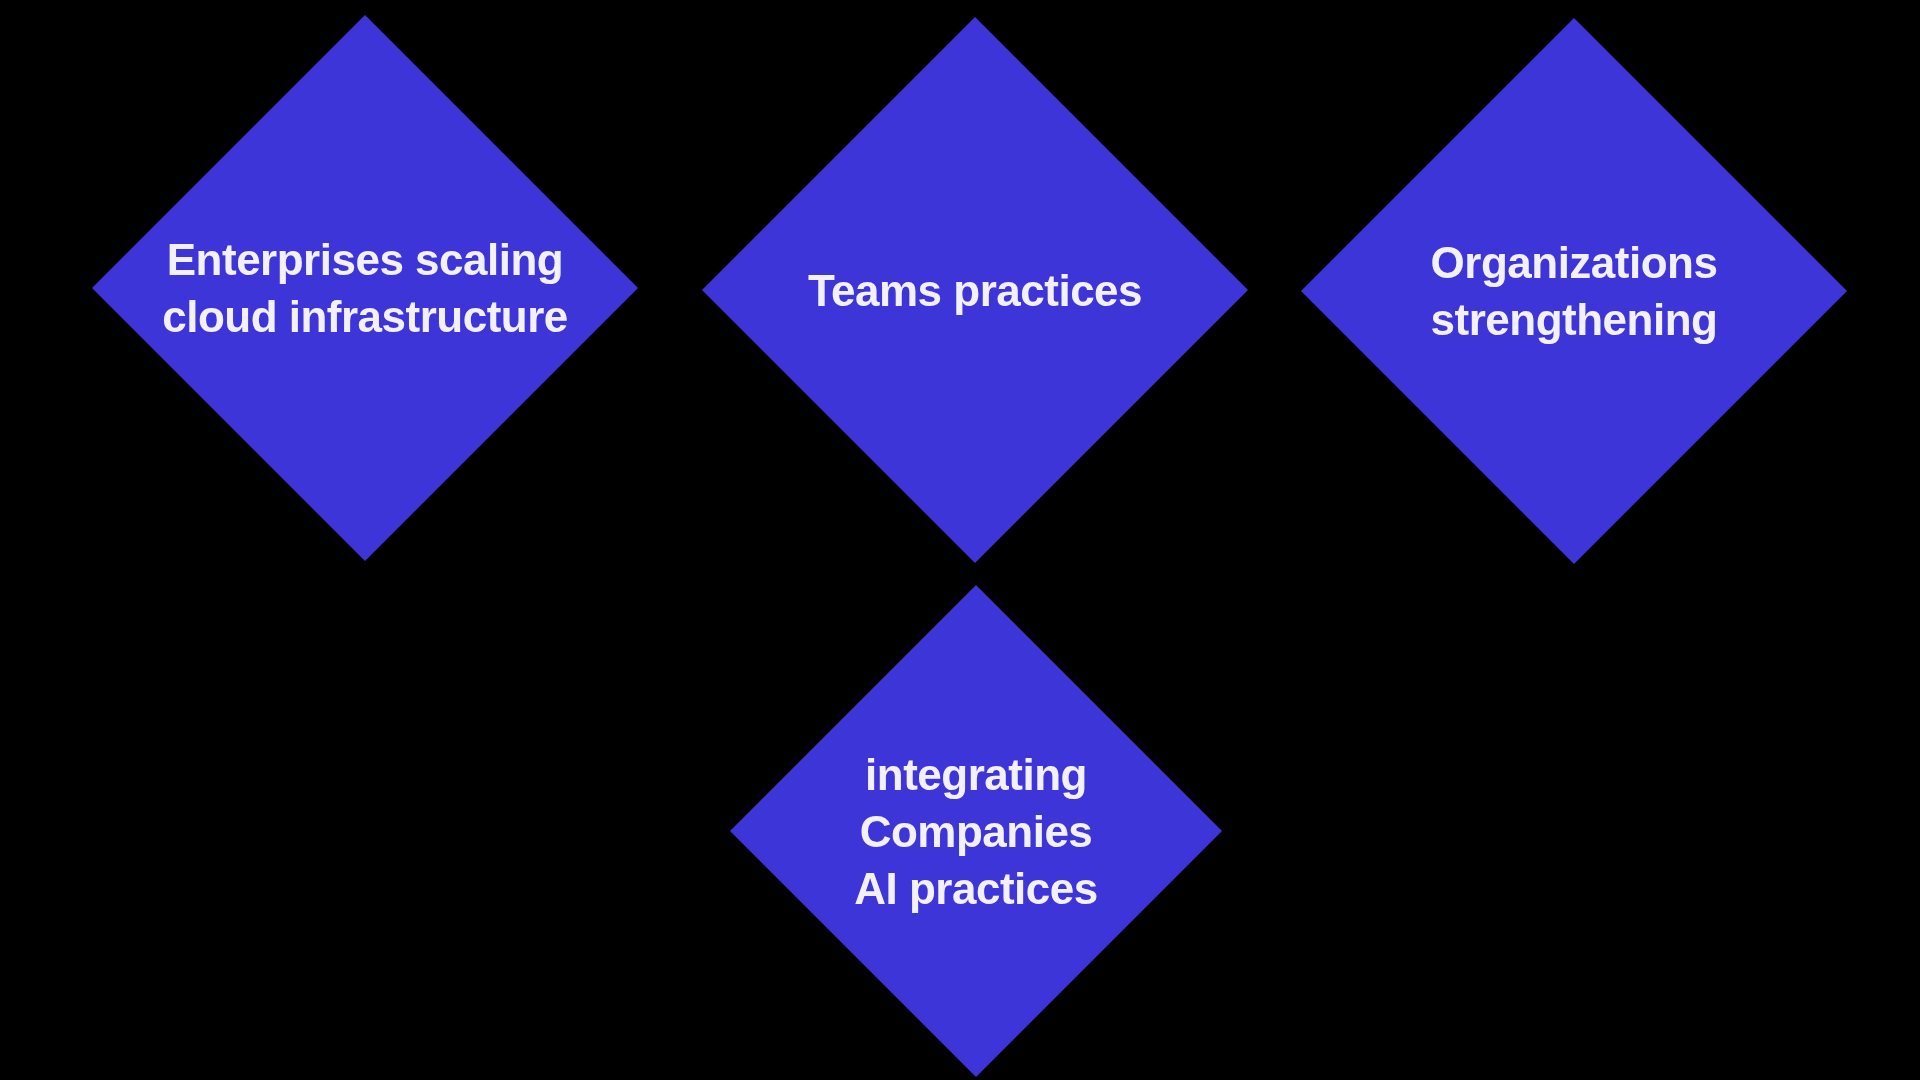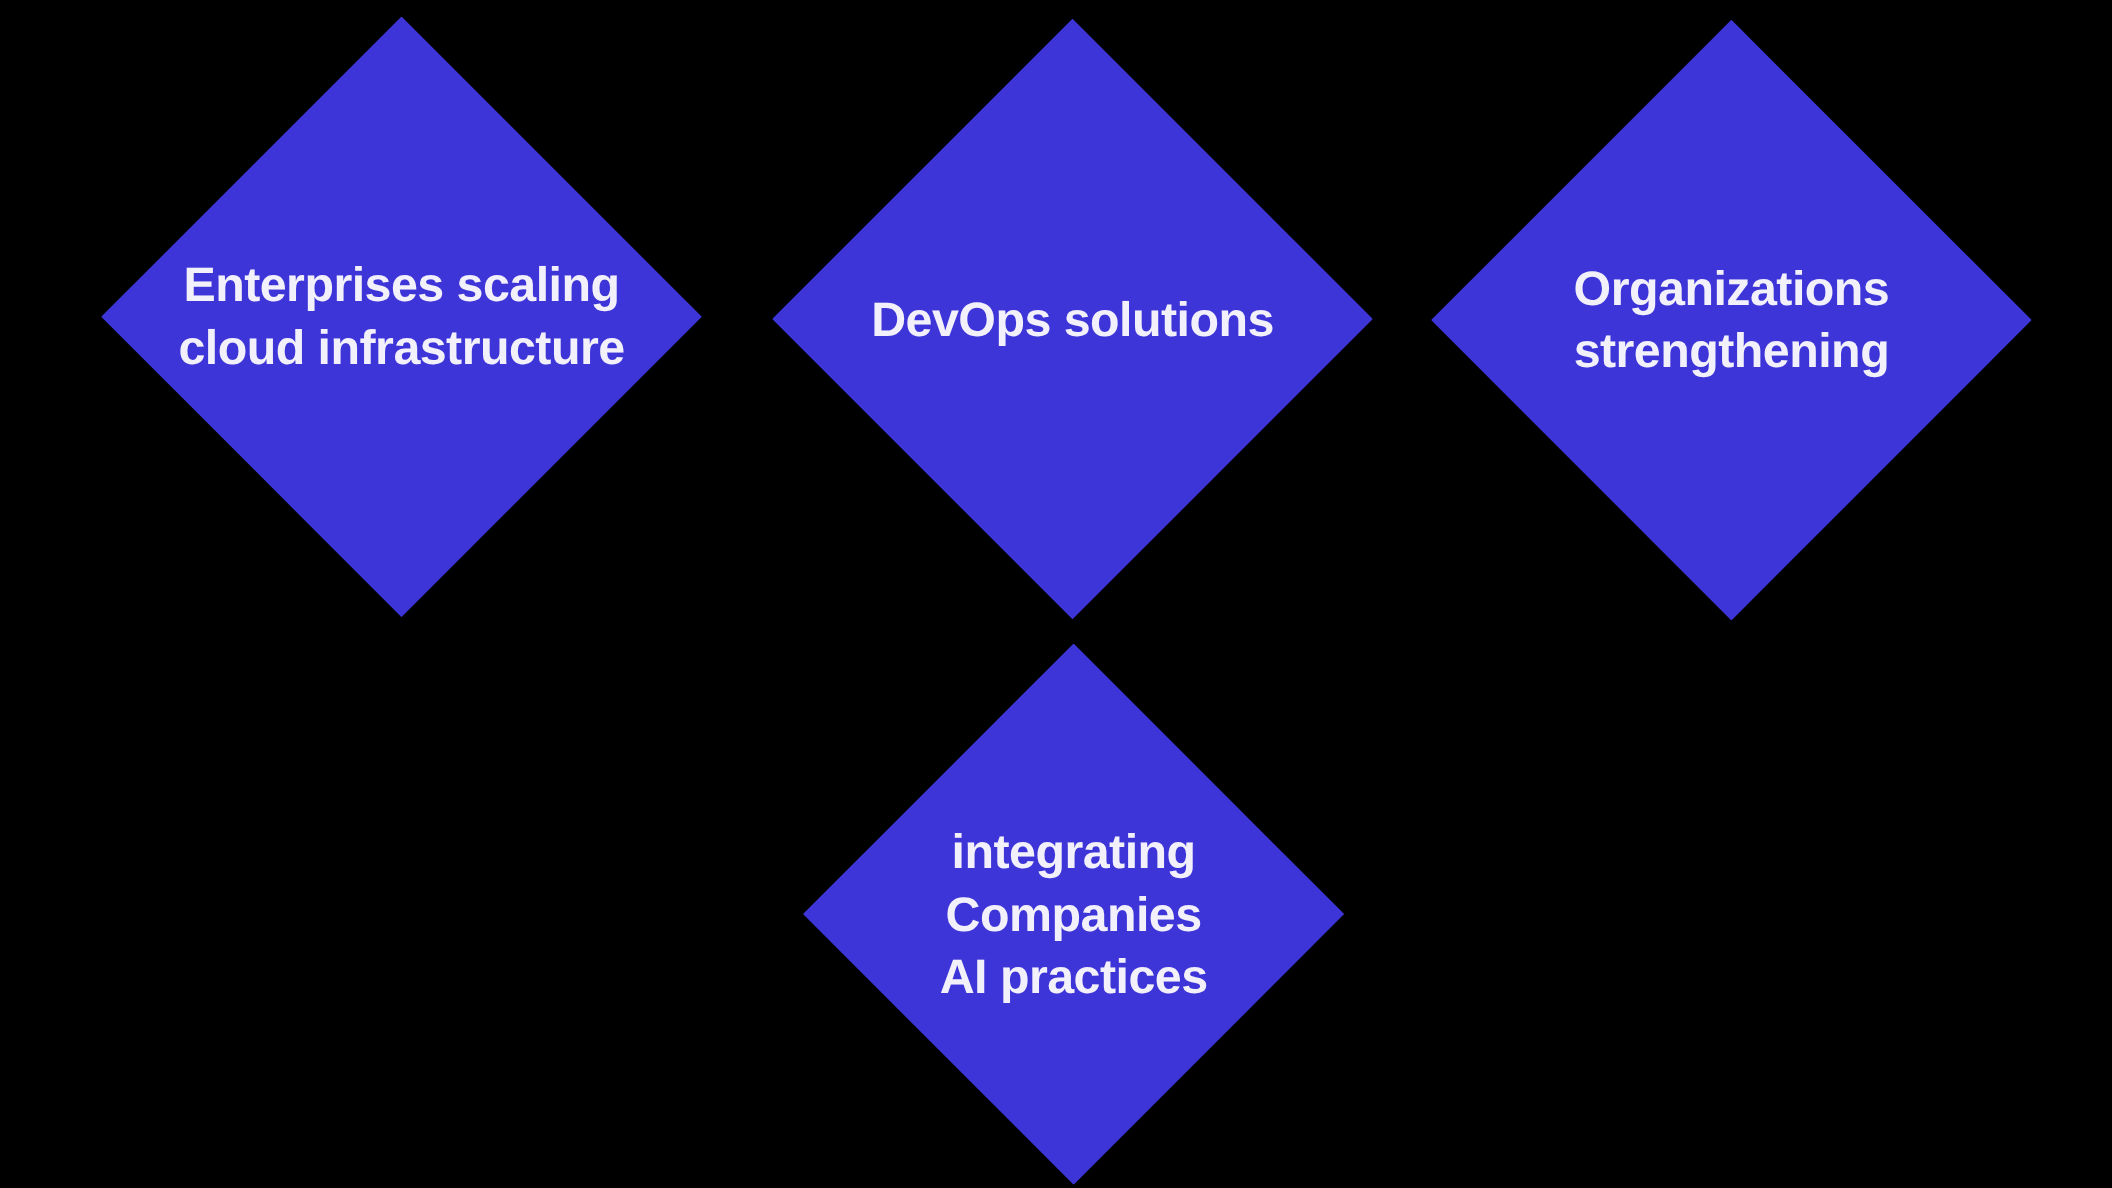--- a/index.html
+++ b/index.html
@@ -51,21 +51,21 @@
 
   <div class="diamond d1">
     <div class="label">
       <span>Enterprises scaling</span>
       <span>cloud infrastructure</span>
     </div>
   </div>
 
   <div class="diamond d2">
     <div class="label">
-      <span>DevOps solutions</span>
+      <span>Teams practices</span>
     </div>
   </div>
 
   <div class="diamond d3">
     <div class="label">
       <span>Organizations</span>
       <span>strengthening</span>
     </div>
   </div>
 

